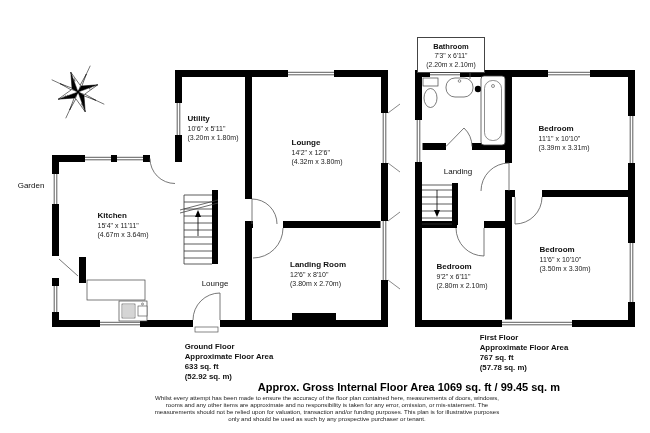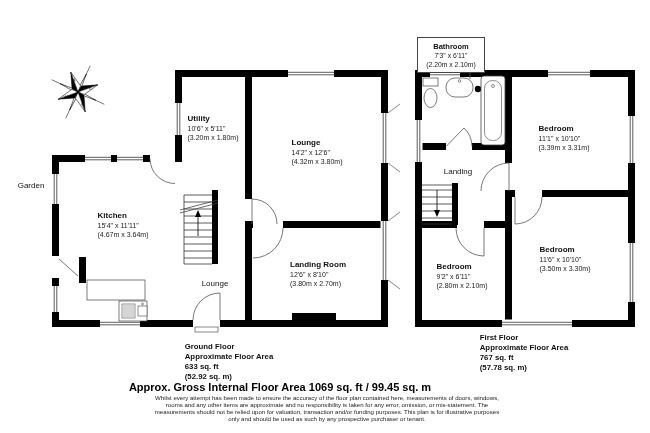--- a/index.html
+++ b/index.html
@@ -13,21 +13,21 @@
   .room-dim{font-size:7px;line-height:9.5px;color:#222;}
   .single{font-size:8px;font-weight:normal;color:#111;}
   .floor-summary div{font-size:7.8px;font-weight:bold;line-height:10px;color:#111;}
   .bath-box{
     position:absolute;left:417px;top:37px;width:68px;height:36px;
     border:1px solid #444;background:#fff;box-sizing:border-box;
     display:flex;flex-direction:column;justify-content:center;text-align:center;white-space:nowrap;
   }
   .bath-box .room-name{font-size:7.5px;line-height:9px;}
   .bath-box .room-dim{font-size:6.8px;line-height:9px;}
-  .gross{position:absolute;left:0;top:381px;width:560px;text-align:center;
+  .gross{position:absolute;left:0;top:381px;width:560px;text-align:right;
     font-size:11px;font-weight:bold;color:#000;}
   .disclaimer{position:absolute;left:87px;top:394px;width:480px;text-align:center;
     font-size:6.1px;line-height:7px;color:#222;}
 </style>
 </head>
 <body>
 
 <div class="canvas">
 
 <svg class="plan-svg" width="650" height="433" viewBox="0 0 650 433">

